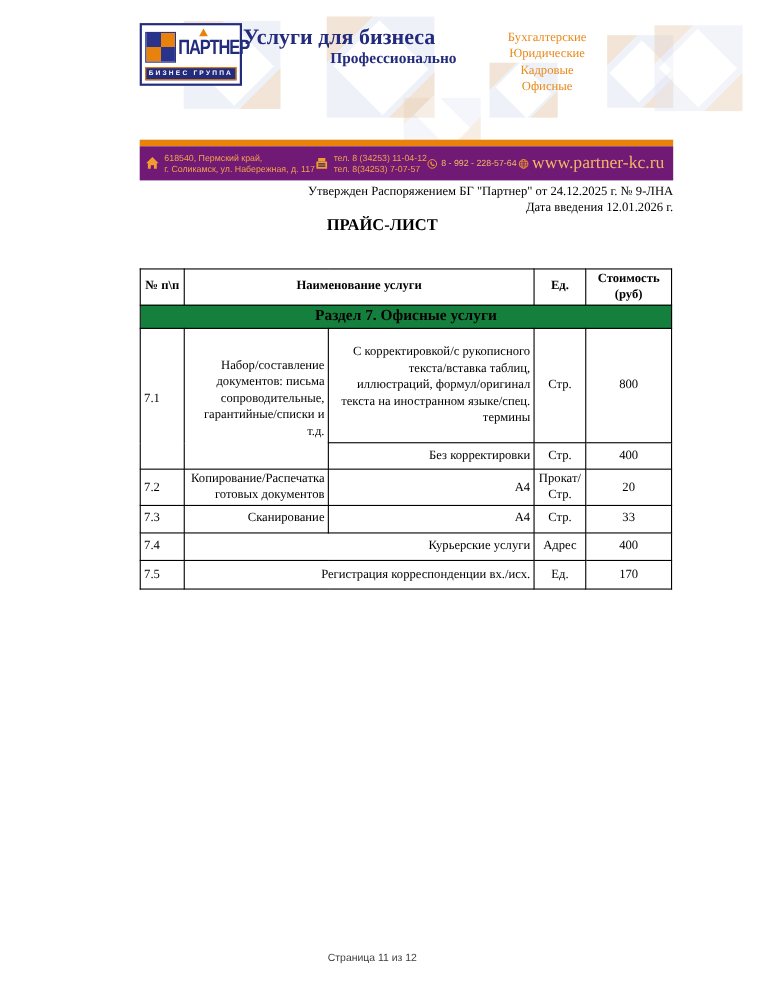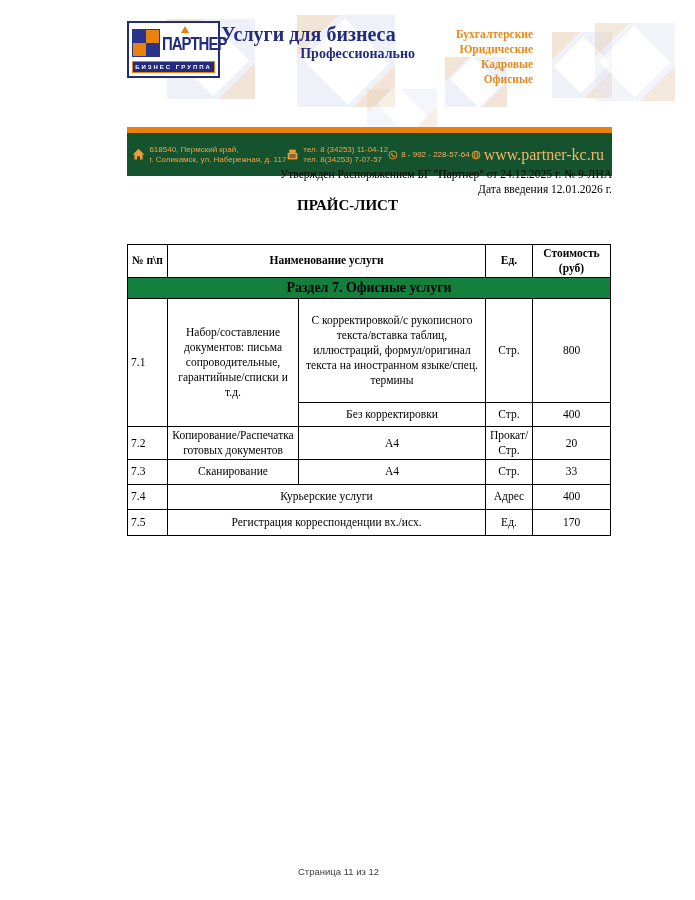--- a/index.html
+++ b/index.html
@@ -36,29 +36,29 @@
     border-bottom:7px solid #E8820C; }
   .logo-band { position:absolute; left:3px; right:3px; bottom:3px; height:12px;
     background:#232C7C; border:1px solid #E8820C; color:#fff;
     font-family:"Liberation Sans", sans-serif; font-size:6px; font-weight:bold;
     letter-spacing:2px; text-align:center; line-height:10px; white-space:nowrap; overflow:hidden; }
 
   .brand-title { position:absolute; left:94px; top:8px; width:182px; z-index:2;
     font-size:20px; font-weight:bold; color:#232C7C; white-space:nowrap; }
   .brand-sub { position:absolute; left:94px; top:31px; width:182px; z-index:2; text-align:right;
     font-size:14px; font-weight:bold; color:#232C7C;margin-left:12px; }
-  .services { position:absolute; right:79px; top:12px; z-index:2; text-align:right;
-    color:#E8891A; font-weight:bold; font-size:11.5px; line-height:15px; }
+  .services { position:absolute; right:79px; top:12px; z-index:2; text-align:center;
+    color:#E8891A; font-weight:normal; font-size:11.5px; line-height:15px; }
 
   
   .slogan { position:absolute; left:0; top:103px; width:695px; text-align:center;
     font-size:17.5px; font-weight:bold; color:#232C7C; z-index:2; }
   .stripe { position:absolute; left:127px; top:127px; width:485px; height:6px; background:#E8820C; }
-  .contact-bar { position:absolute; left:127px; top:133px; width:485px; height:43px;
-    background:#14532d; display:flex; align-items:center; justify-content:flex-end;
+  .contact-bar { position:absolute; left:127px; top:133px; width:485px; height:31px;
+    background:#701a75; display:flex; align-items:center; justify-content:flex-end;
     gap:0; padding-right:8px; }
   .cgroup { display:flex; align-items:center; gap:4px; }
   .cgroup-col { display:flex; flex-direction:row; gap:1px; }
   .crow { display:flex; align-items:center; gap:3px; }
   .ctext { font-family:"Liberation Sans", sans-serif; font-size:8px; line-height:10px; color:#F2A24B; }
   .crow span.ctxt { font-family:"Liberation Sans", sans-serif; font-size:8px; line-height:10px; color:#F5B467; }
   .cicon { display:inline-flex; width:13px; height:13px; }
   .cicon svg { width:100%; height:100%; }
   .cicon.sm { width:10px; height:10px; }
   a.site { color:#F5B467; text-decoration:none; cursor:pointer; }
@@ -77,21 +77,21 @@
   table.price th, table.price td { border:1px solid #000; padding:1px 3px; vertical-align:middle; }
   table.price th { font-weight:bold; text-align:center; }
   tr.rh-head { height:30px; }
   tr.rh-sec  { height:19px; }
   tr.rh-71a  { height:104px; }
   tr.rh-71b  { height:24px; }
   tr.rh-25   { height:25px; }
   tr.rh-26   { height:26px; }
   td.sec { background:#15803d; font-weight:bold; font-size:14px; text-align:center; }
   td.num { text-align:left; }
-  td.name, td.desc { text-align:center;margin-top:24px; }
+  td.name, td.desc { text-align:right;margin-top:24px; }
   td.unit, td.price-c { text-align:center; }
   .two-line span { display:block; }
 
   
   .footer { position:absolute; left:0; top:866px; width:677px; text-align:center;
     font-family:"Liberation Sans", sans-serif; font-size:9.5px; color:#3d3d3d; }
 </style>
 </head>
 <body>
 

